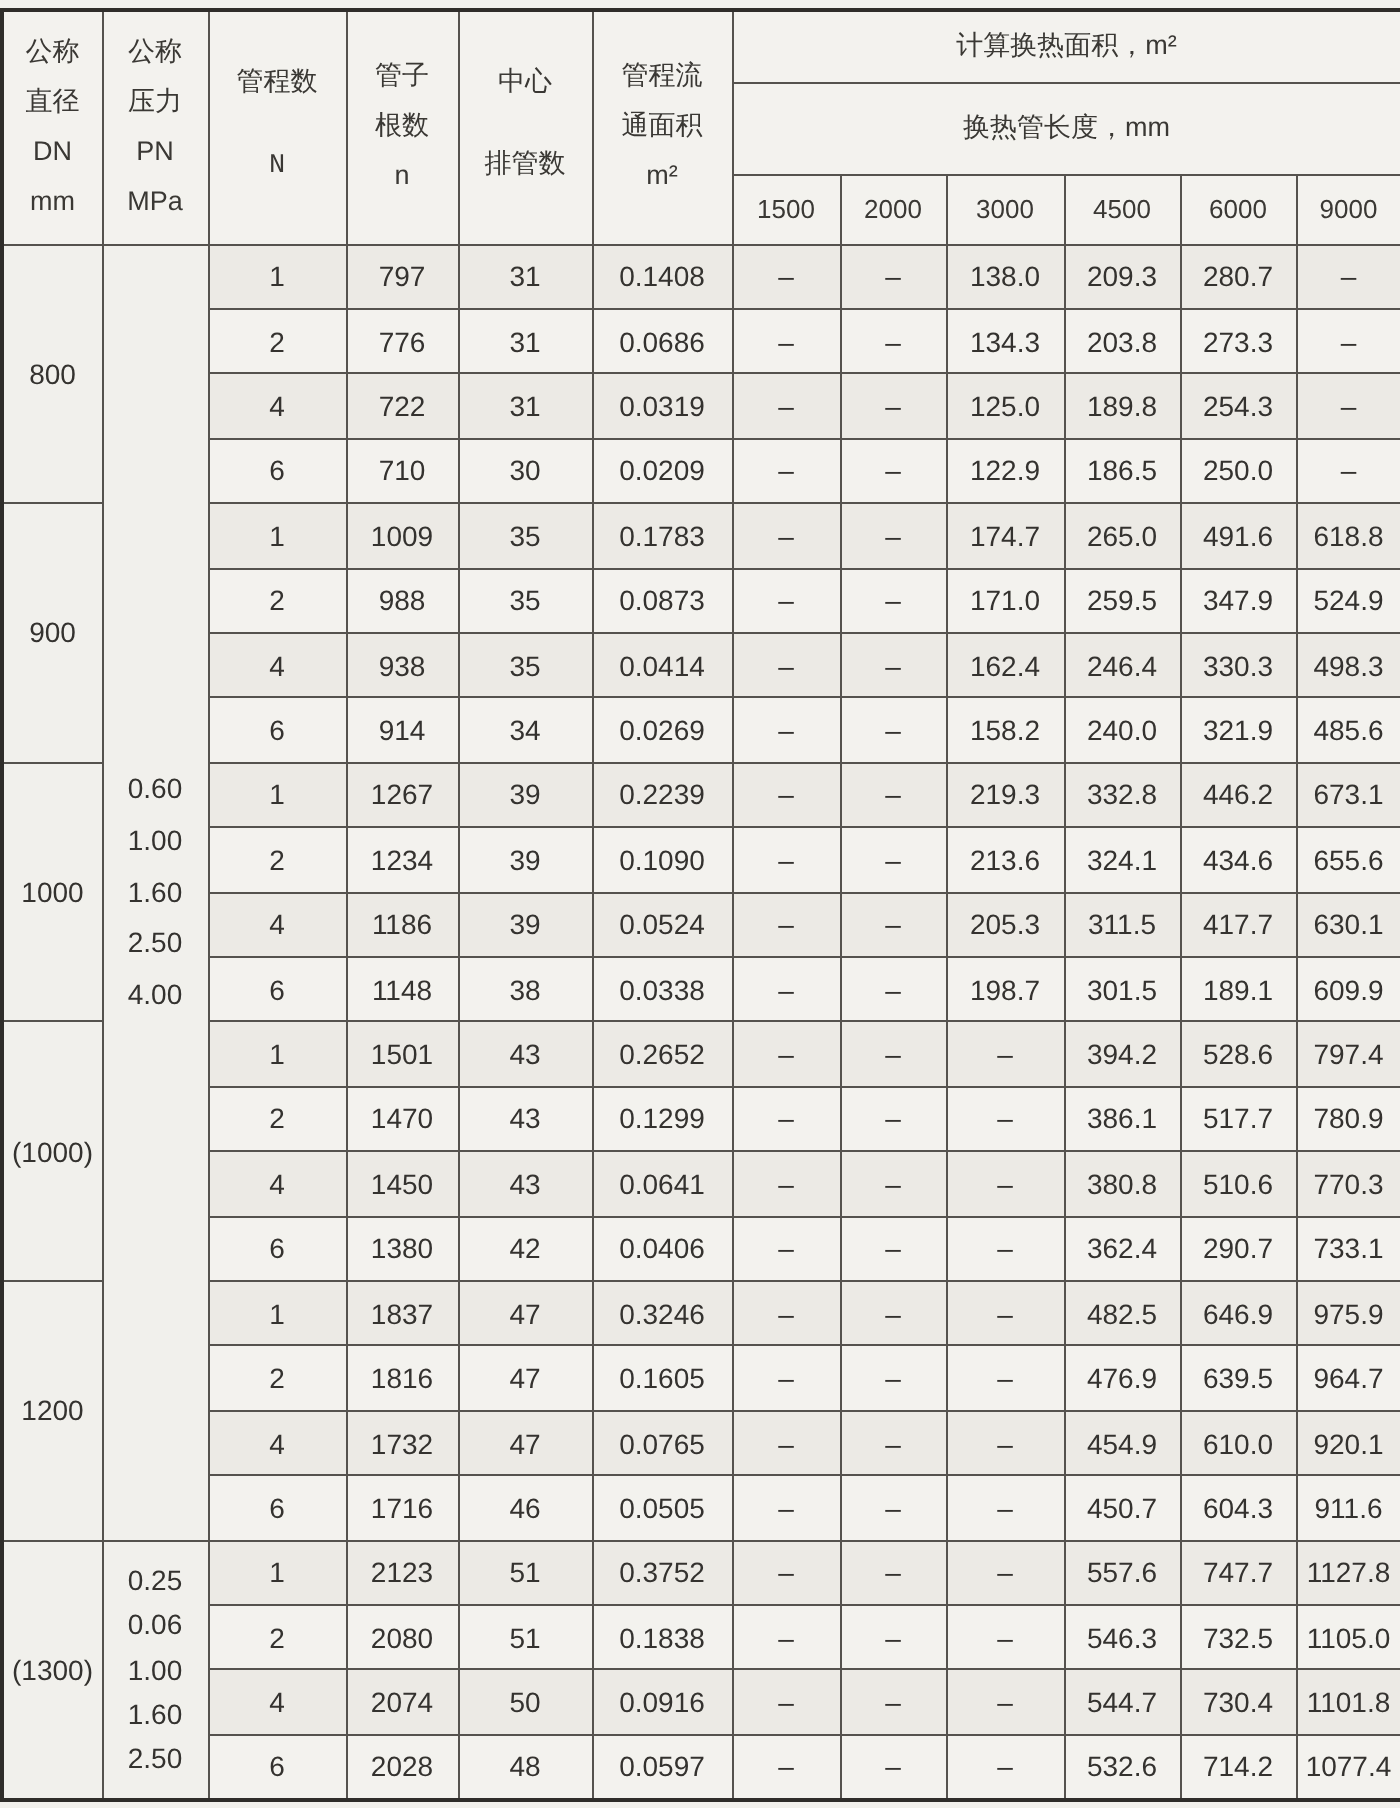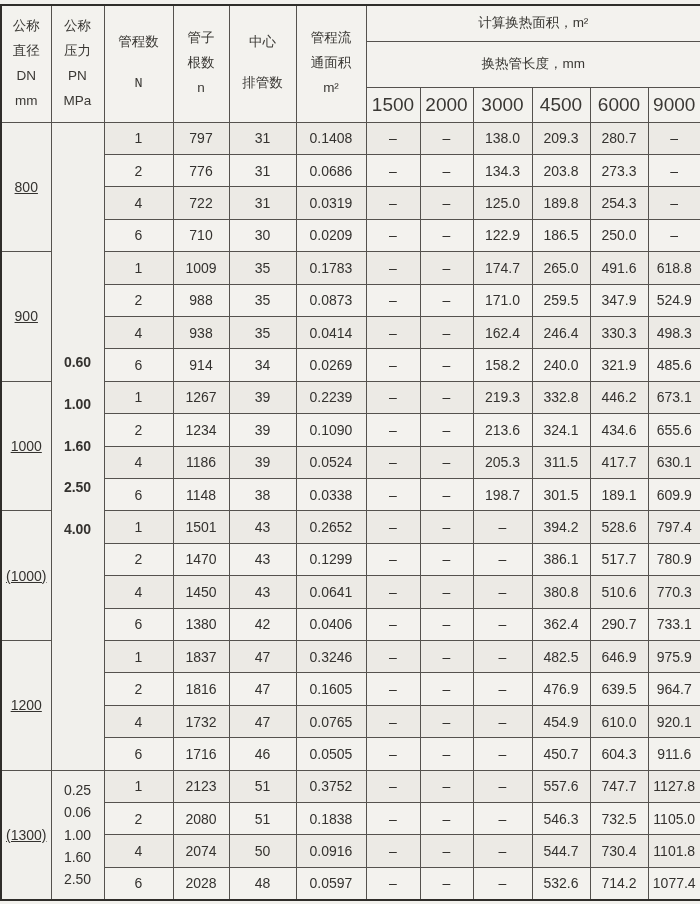--- a/index.html
+++ b/index.html
@@ -21,31 +21,31 @@
     padding:0;margin:0;
     text-align:center;vertical-align:middle;
     font-weight:normal;
     background:#f3f2ee;
     overflow:visible;
   }
   thead th{font-size:13.5px;color:#3a3834;}
   .h-area{height:36px;}
   .h-len{height:46px;}
   .h-ticks{height:35px;}
-  .h-ticks th{font-size:19px;}
+  .h-ticks th{font-size:13px;}
   .lines{white-space:pre-line;}
   .lh-4{line-height:1.85;margin-top:43px;}
   .lh-3{line-height:1.85;}
   .lh-2{line-height:3.0;font-family:Liberation Mono, monospace;}
   tbody tr{height:32px;}
   tbody td{font-size:14px;white-space:nowrap;}
   td.tint{background:#eceae5;}
-  td.dn-cell{font-size:14px;background:#f1f0ec;text-decoration:underline;}
+  td.dn-cell{font-size:14px;background:#f1f0ec;}
   td.pn-cell{font-size:14px;background:#f1f0ec;}
-  .pn-stack div{margin:25px 0;line-height:1.2;font-weight:bold;}
+  .pn-stack div{margin:9px 0;line-height:1.2;}
   .pn-stack-tight div{margin:2px 0;line-height:1.45;}
 </style>
 </head>
 <body>
 
 <table>
   <colgroup>
     <col style="width:50px">
       <col style="width:53px">
       <col style="width:69px">

